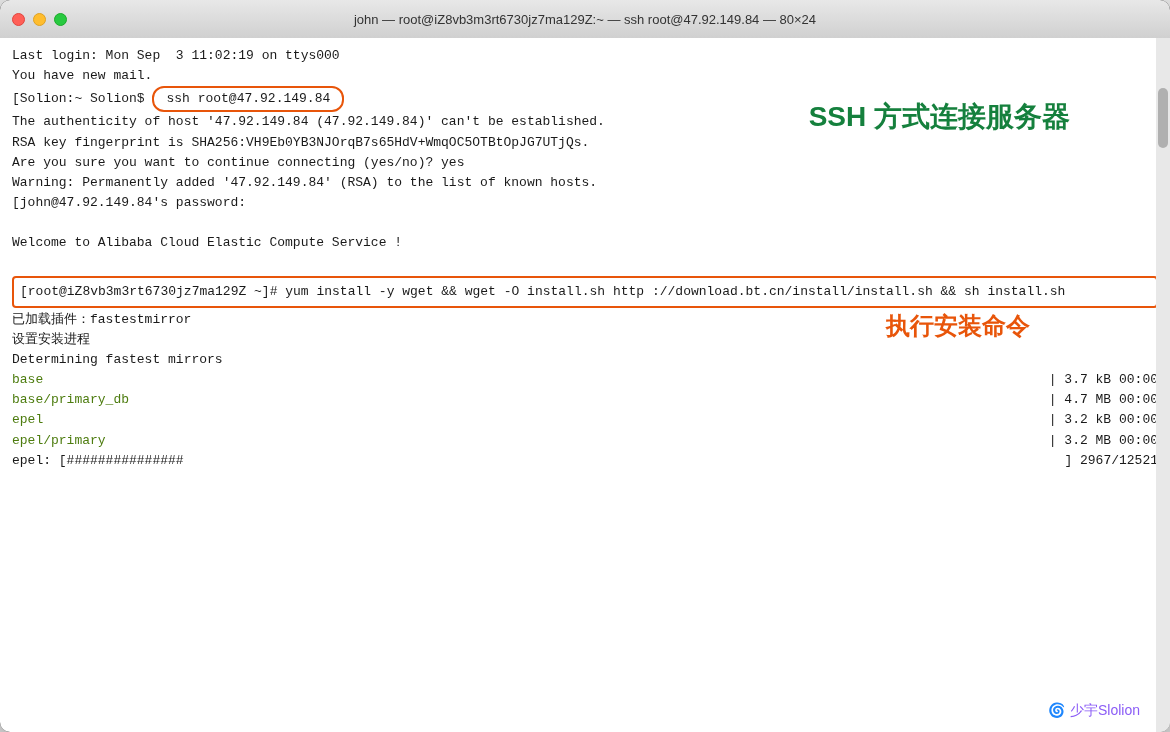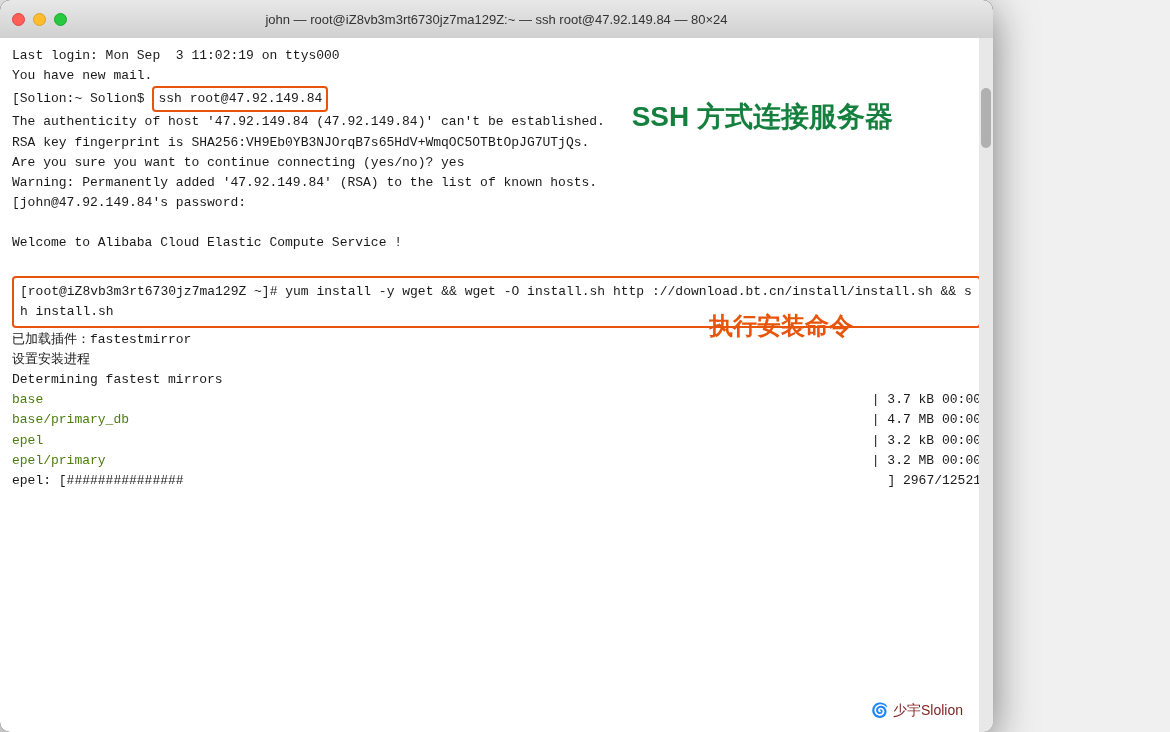--- a/index.html
+++ b/index.html
@@ -4,21 +4,21 @@
   <style>
     * { margin: 0; padding: 0; box-sizing: border-box; }
     body {
       width: 1170px;
       height: 732px;
       background: #f0f0f0;
       font-family: 'Menlo', 'Monaco', 'Courier New', monospace;
       overflow: hidden;
     }
     .window {
-      width: 993px;
+      width: 1170px;
       height: 732px;
       background: #1e1e1e;
       border-radius: 10px;
       overflow: hidden;
       display: flex;
       flex-direction: column;
       box-shadow: 0 10px 40px rgba(0,0,0,0.5);
     }
     .titlebar {
       background: linear-gradient(to bottom, #e8e8e8, #d0d0d0);
@@ -64,22 +64,22 @@
       font-family: 'Menlo', 'Monaco', 'Courier New', monospace;
       flex: 1;
     }
     .line { display: block; white-space: pre; }
     .line-wrap { white-space: pre-wrap; word-break: break-all; }
 
     
     .ssh-box {
       display: inline-block;
       border: 2px solid #e8550a;
-      border-radius: 4px;
-      padding: 1px 4px;
+      border-radius: 12px;
+      padding: 1px 12px;
       color: #1a1a1a;
     }
 
     
     .annotation-ssh {
       position: absolute;
       top: 60px;
       right: 100px;
       font-size: 28px;
       font-weight: bold;
@@ -123,21 +123,21 @@
       background: #b0b0b0;
       border-radius: 5px;
     }
 
     
     .watermark {
       position: absolute;
       bottom: 12px;
       right: 30px;
       font-size: 14px;
-      color: #7f1d1d;
+      color: #8b5cf6;
       font-family: -apple-system, sans-serif;
       margin-left: 41px;
     }
 
     
     .repo-row {
       display: flex;
       justify-content: space-between;
     }
     .repo-left { color: #4d7c0f; }

